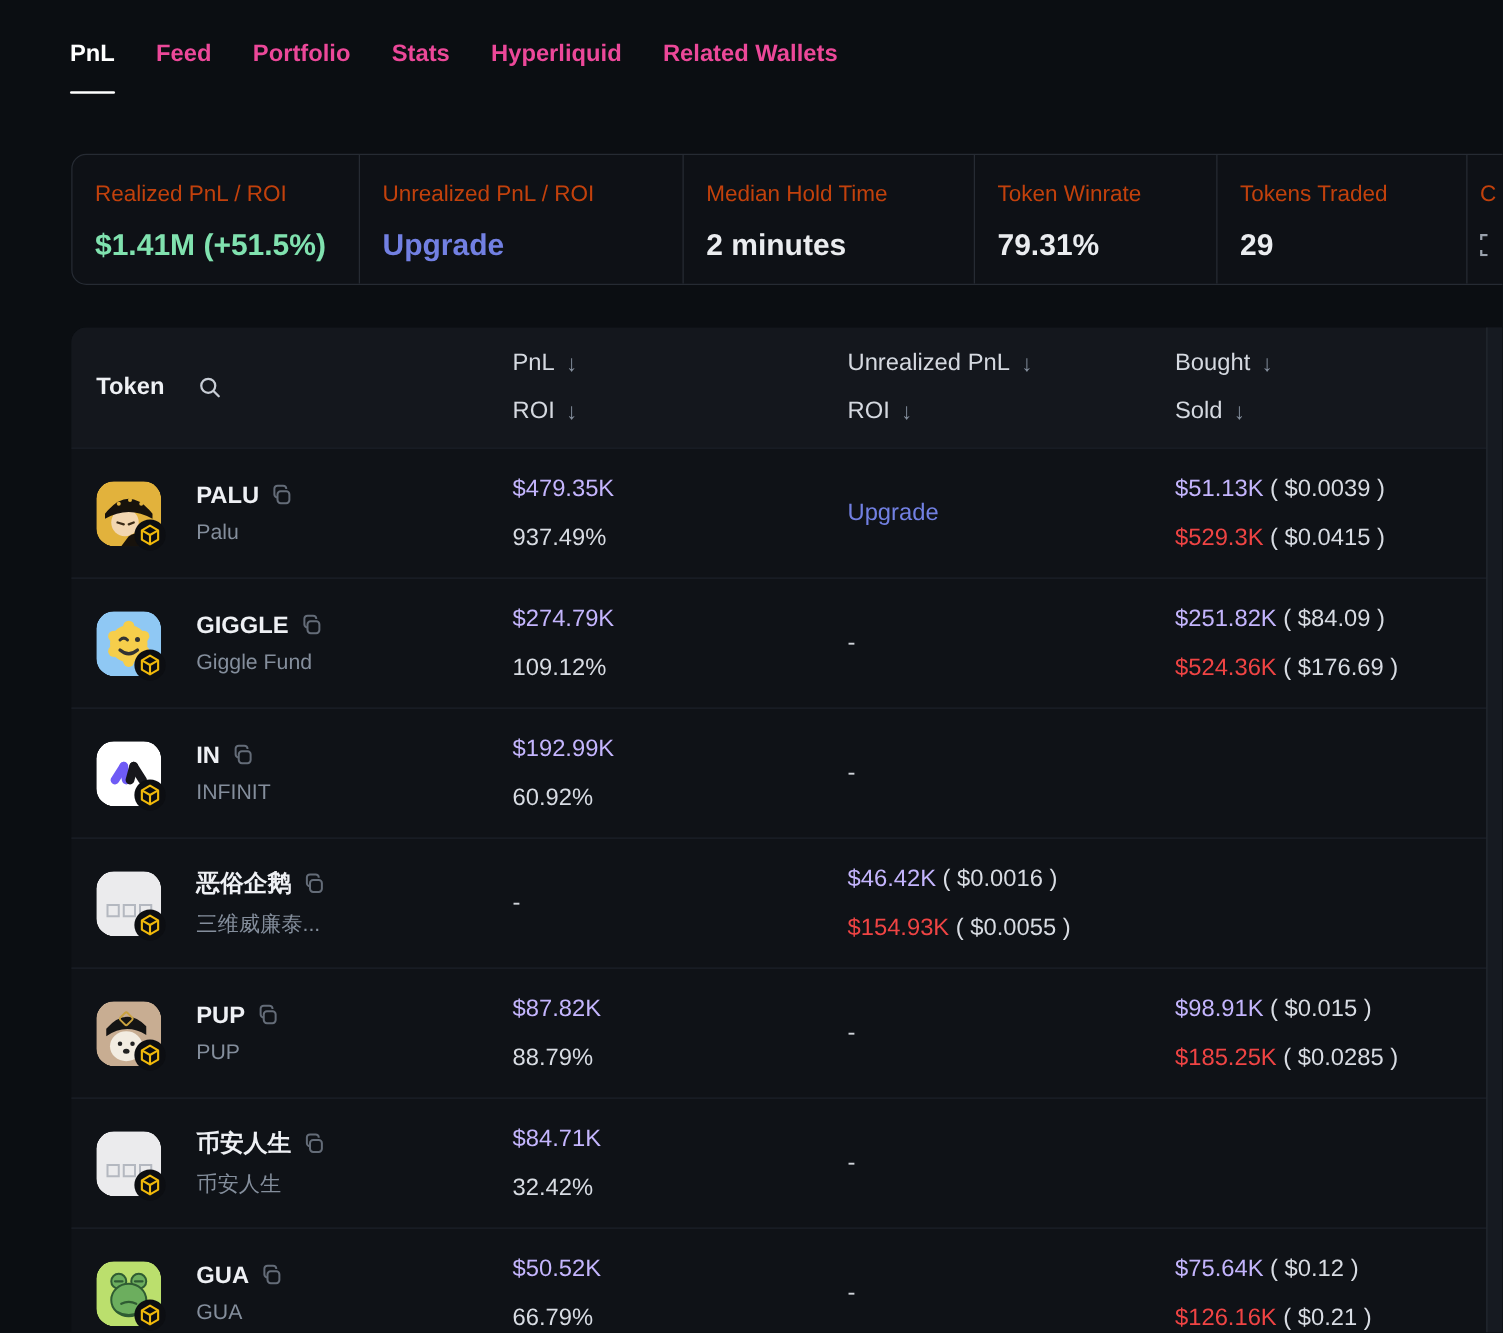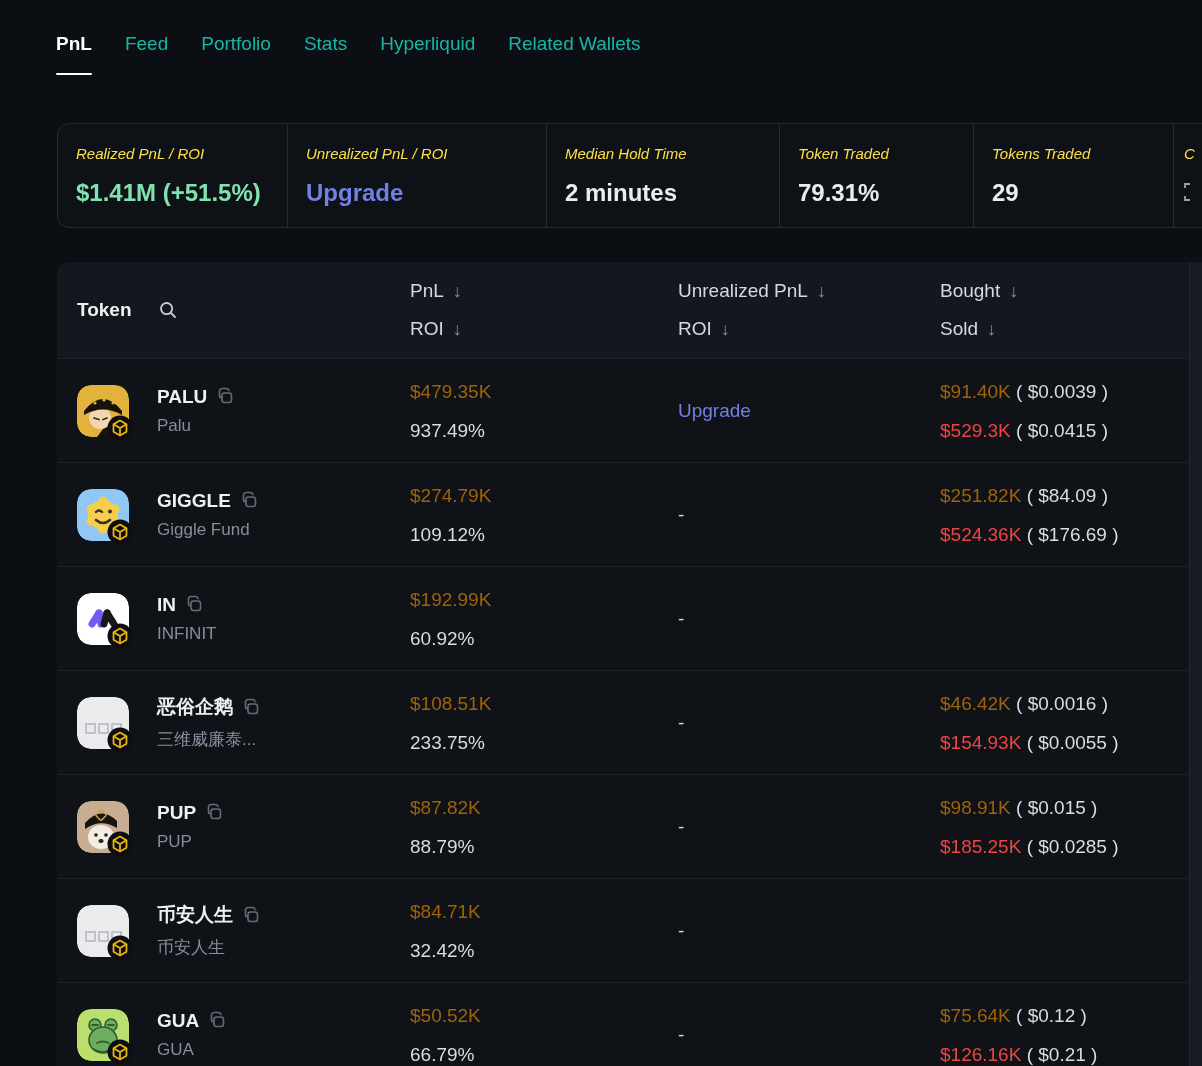--- a/index.html
+++ b/index.html
@@ -8,30 +8,30 @@
     background:#0b0e12;
     font-family:"Liberation Sans", sans-serif;
     color:#e8eaef;
     overflow:hidden;
     position:relative;
   }
   .page { position:absolute; inset:0;border-radius:30px; }
 
   
   .tabs { position:absolute; left:56px; top:33px; display:flex; gap:33px; }
-  .tab { font-size:19px; color:#14b8a6; cursor:pointer; padding-bottom:20px; position:relative; white-space:nowrap; }
+  .tab { font-size:19px; color:#ec4899; cursor:pointer; padding-bottom:20px; position:relative; white-space:nowrap;font-weight:bold; }
   .tab.active { color:#ffffff; font-weight:bold; }
   .tab.active::after { content:""; position:absolute; left:0; right:0; bottom:0; height:2px; background:#ffffff; border-radius:1px; }
 
   
   .stats { position:absolute; left:57px; top:123px; height:105px; width:1160px;
            display:flex; border:1px solid #262b33; border-radius:12px; background:#0e1116; overflow:hidden; }
   .stat-card { border-right:1px solid #262b33; padding:21px 0 0 18px; flex:0 0 auto; }
   .stat-card:last-child { border-right:none; flex:1 1 auto; padding-left:10px; }
-  .stat-label { font-size:15px; color:#fde047; white-space:nowrap;font-style:italic; }
+  .stat-label { font-size:18px; color:#c2410c; white-space:nowrap; }
   .stat-value { margin-top:17px; font-size:24px; font-weight:bold; color:#eaecef; white-space:nowrap; }
   .stat-value.green { color:#80e2af; }
   .stat-value.link { color:#7280e2; cursor:pointer; }
   .partial-icon { margin-top:21px; }
 
   
   .table { position:absolute; left:57px; top:262px; width:1145px; height:804px;
            background:#0f1217; border-top-left-radius:12px; overflow:hidden; }
   .thead { height:96px; background:#14171d; display:grid; grid-template-columns:333px 268px 262px 1fr;
            padding-left:20px; align-items:center; }
@@ -47,21 +47,21 @@
   .avatar-wrap { position:relative; width:52px; height:52px; flex:0 0 auto; }
   .avatar { width:52px; height:52px; border-radius:14px; overflow:hidden; display:block; }
   .chain-badge { position:absolute; right:-4px; bottom:-4px; width:26px; height:26px; }
   .tk-name-line { display:flex; align-items:center; gap:9px; }
   .tk-symbol { font-size:19px; font-weight:bold; color:#eef0f4; }
   .tk-sub { font-size:17px; color:#848e9c; margin-top:8px; }
   .copy-icon { cursor:pointer; display:inline-flex; }
 
   .two-line { display:flex; flex-direction:column; gap:2px; }
   .cell-line { font-size:19px; line-height:37px; white-space:nowrap; }
-  .val-green { color:#a16207; font-weight:500; }
+  .val-green { color:#c4b5fd; font-weight:500; }
   .val-red { color:#ef4444; font-weight:500; }
   .val-plain { color:#d8dce3; }
   .price-paren { color:#d8dce3; font-weight:400;margin-top:31px; }
   .upgrade-link { color:#7280e2; font-size:19px; font-weight:500; cursor:pointer; }
   .dash { color:#cfd3da; font-size:19px; }
 
   
   .right-strip { position:absolute; left:1189px; top:262px; width:13px; height:804px;
                  background:#161a21; border-left:1px solid #232830; }
 </style>
@@ -86,21 +86,21 @@
       </div>
       <div class="stat-card" style="width: 259px;">
         <div class="stat-label">Unrealized PnL / ROI</div>
         <div class="stat-value link">Upgrade</div>
       </div>
       <div class="stat-card" style="width: 233px;">
         <div class="stat-label">Median Hold Time</div>
         <div class="stat-value ">2 minutes</div>
       </div>
       <div class="stat-card" style="width: 194px;">
-        <div class="stat-label">Token Traded</div>
+        <div class="stat-label">Token Winrate</div>
         <div class="stat-value ">79.31%</div>
       </div>
       <div class="stat-card" style="width: 200px;">
         <div class="stat-label">Tokens Traded</div>
         <div class="stat-value ">29</div>
       </div>
       <div class="stat-card">
         <div class="stat-label">C</div>
         <div class="partial-icon"><svg width="15" height="18" viewBox="0 0 15 18" fill="none">
    <path d="M1 5 V1 H6 M1 13 V17 H6" stroke="#9aa2ad" stroke-width="1.8"></path>
@@ -187,21 +187,21 @@
         </div>
         <div class="tk-sub">Palu</div>
       </div>
     </div>
     <div class="two-line">
       <span class="cell-line val-green">$479.35K</span>
       <span class="cell-line val-plain">937.49%</span>
     </div>
     <div><span class="upgrade-link">Upgrade</span></div>
     <div class="two-line">
-      <span class="cell-line"><span class="val-green">$91.40K</span> <span class="price-paren">( $0.0039 )</span></span>
+      <span class="cell-line"><span class="val-green">$51.13K</span> <span class="price-paren">( $0.0039 )</span></span>
       <span class="cell-line"><span class="val-red">$529.3K</span> <span class="price-paren">( $0.0415 )</span></span>
     </div>
   </div>
 
   <div class="trow">
     <div class="token-cell">
       <div class="avatar-wrap">
         <span class="avatar">
                 <svg class="avatar" width="52" height="52" viewBox="0 0 52 52">
      <rect width="52" height="52" rx="14" fill="#8FC8F4"></rect>
@@ -314,24 +314,20 @@
           <span class="copy-icon">
             <svg width="19" height="19" viewBox="0 0 19 19" fill="none">
               <rect x="6" y="6" width="9.5" height="9.5" rx="2.5" stroke="#646c78" stroke-width="1.6"></rect>
               <path d="M13 4.2 V4 a2.5 2.5 0 0 0 -2.5 -2.5 H6 A2.5 2.5 0 0 0 3.5 4 v4.5 A2.5 2.5 0 0 0 6 11" stroke="#646c78" stroke-width="1.6" fill="none"></path>
             </svg>
           </span>
         </div>
         <div class="tk-sub">三维威廉泰...</div>
       </div>
     </div>
-    <div class="two-line">
-      <span class="cell-line val-green">$108.51K</span>
-      <span class="cell-line val-plain">233.75%</span>
-    </div>
     <div><span class="dash">-</span></div>
     <div class="two-line">
       <span class="cell-line"><span class="val-green">$46.42K</span> <span class="price-paren">( $0.0016 )</span></span>
       <span class="cell-line"><span class="val-red">$154.93K</span> <span class="price-paren">( $0.0055 )</span></span>
     </div>
   </div>
 
   <div class="trow">
     <div class="token-cell">
       <div class="avatar-wrap">

